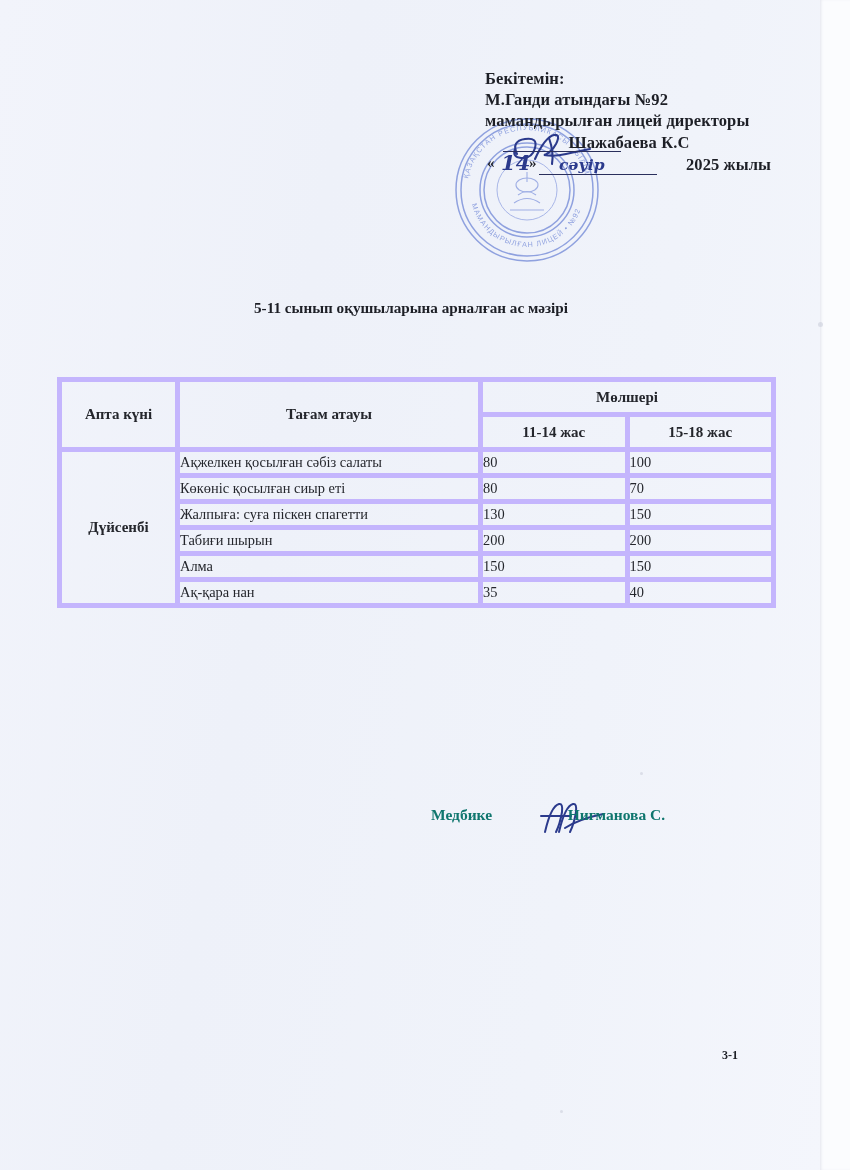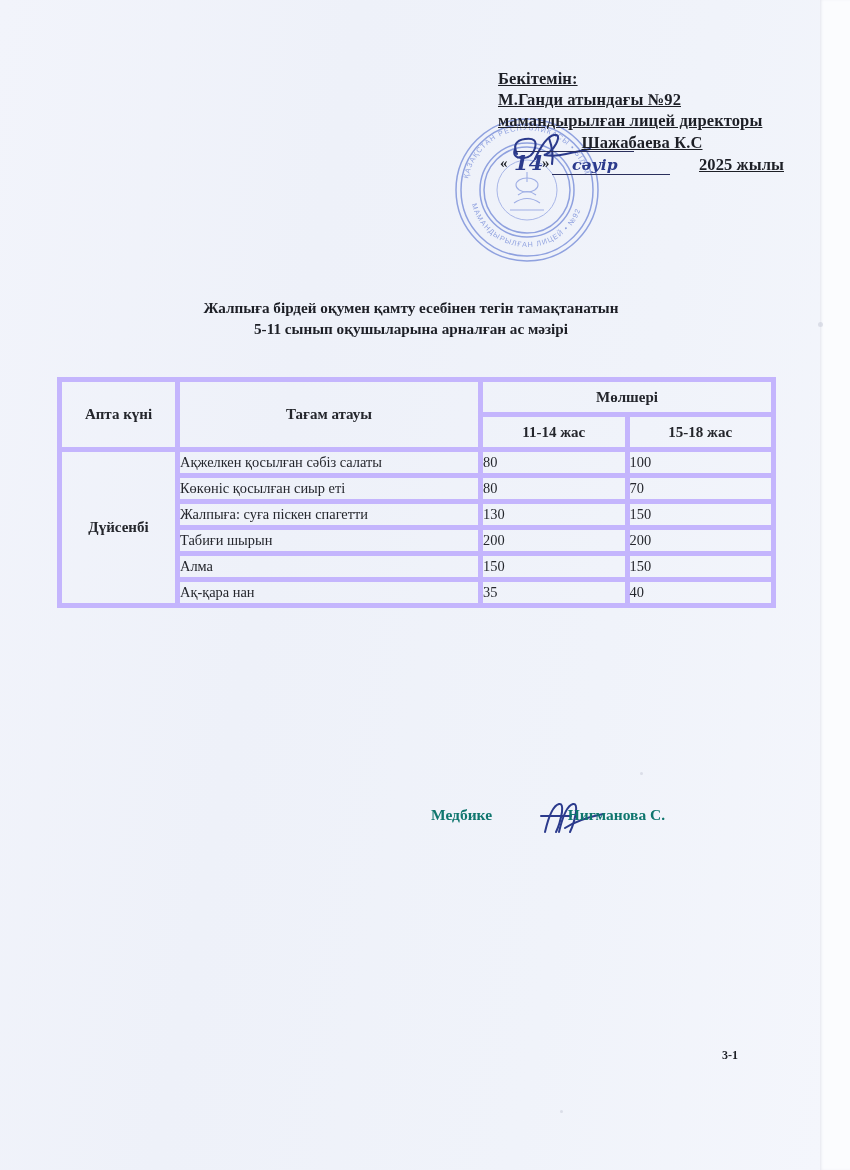--- a/index.html
+++ b/index.html
@@ -29,29 +29,28 @@
     position: absolute;
     left: 820px; top: 0;
     width: 30px; height: 1170px;
     background: #fbfcfe;
     box-shadow: inset 2px 0 3px -1px rgba(120,130,160,.18);
   }
   .layer { position: absolute; }
 
   
   #approval {
-    left: 498px;
+    left: 485px;
     top: 68px;
     width: 290px;
     font-weight: bold;
     font-size: 16.5px;
     line-height: 21px;
     letter-spacing: .1px;
     color: #1d1f26;
-    text-decoration: underline;
   }
   #approval .ln { white-space: nowrap; }
   #approval .ln.r2 { margin-top: 0px; }
   .sig-row {
     position: relative;
     height: 22px;
     text-align: center;
     padding-right: 2px;
     margin-top: 1px;
   }
@@ -256,21 +255,20 @@
       <span class="quo">«</span>
       <span class="hand" id="hw-day">14</span>
       <span class="quo2">»</span>
       <span class="hand" id="hw-month">сәуір</span>
       <span class="rule2"></span>
       <span class="year">2025 жылы</span>
     </div>
   </div>
 
   <div id="doc-title" class="layer">
-    <div>Жалпыға бірдей оқумен қамту есебінен тегін тамақтанатын</div>
     <div>5-11 сынып оқушыларына арналған ас мәзірі</div>
   </div>
 
   <div id="menu-table-wrap" class="layer">
     <table class="menu">
       <thead>
         <tr>
           <th class="c-day" rowspan="2">Апта күні</th>
           <th class="c-dish" rowspan="2">Тағам атауы</th>
           <th colspan="2">Мөлшері</th>

